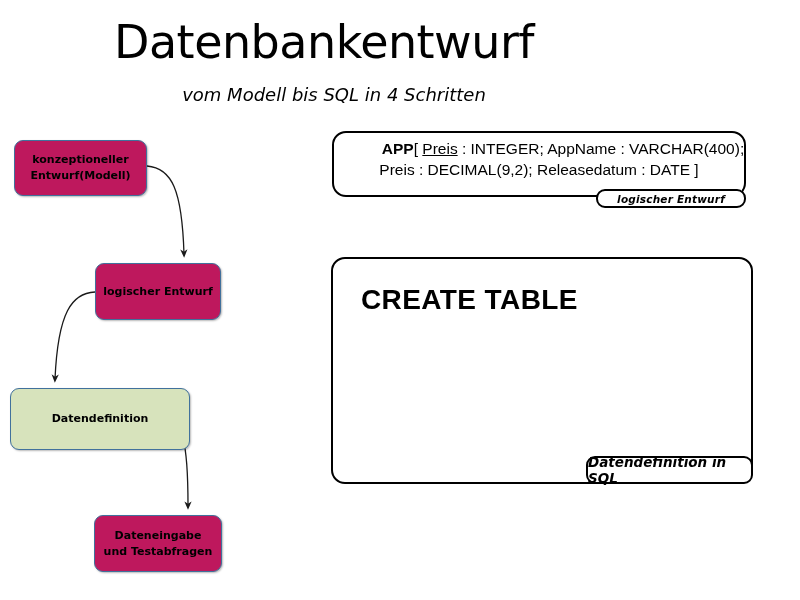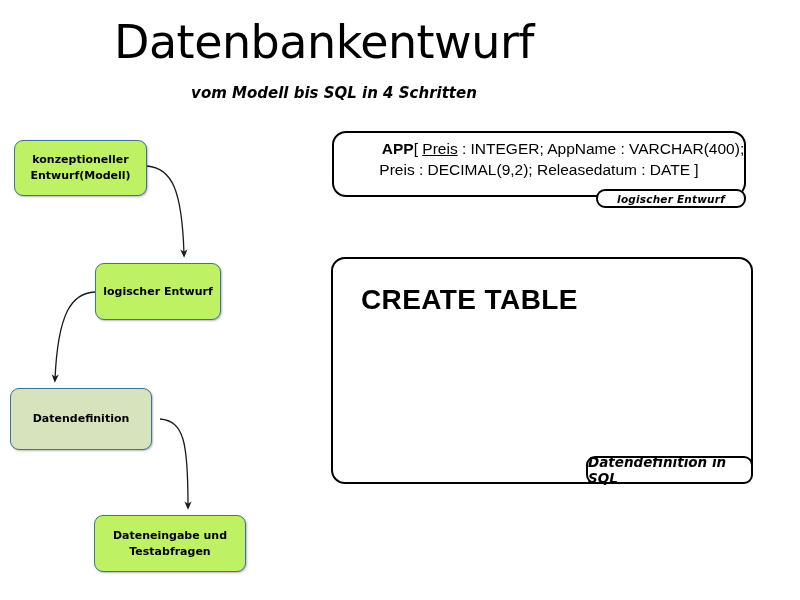--- a/index.html
+++ b/index.html
@@ -30,50 +30,50 @@
     line-height: 1.05;
     color: #000000;
   }
   #slide-subtitle {
     position: absolute;
     left: 0;
     top: 84px;
     width: 668px;
     text-align: center;
     font-family: "DejaVu Sans", sans-serif;
-    font-size: 15px;
+    font-size: 18px;
     font-style: italic;
-    font-weight: 700;
+    font-weight: 400;
     color: #000000;
   }
 
   
   .flow-box {
     position: absolute;
     box-sizing: border-box;
     border: 1px solid #41719c;
     border-radius: 9px;
     display: flex;
     align-items: center;
     justify-content: center;
     text-align: center;
     font-family: "DejaVu Sans", sans-serif;
     font-size: 11px;
     font-weight: bold;
     line-height: 1.45;
     color: #000000;
     box-shadow: 1px 1px 2px rgba(0,0,0,0.28);
   }
-  .flow-box.blue  { background: #bef264; }
+  .flow-box.blue  { background: #be185d; }
   .flow-box.green { background: #d7e3bc; }
 
   #box-konzept   { left: 14px;  top: 140px; width: 133px; height: 56px; }
   #box-logisch   { left: 95px;  top: 263px; width: 126px; height: 57px; }
-  #box-datendef  { left: 10px;  top: 388px; width: 142px; height: 62px; }
-  #box-eingabe   { left: 94px;  top: 515px; width: 152px; height: 57px; }
+  #box-datendef  { left: 10px;  top: 388px; width: 180px; height: 62px; }
+  #box-eingabe   { left: 94px;  top: 515px; width: 128px; height: 57px; }
 
   .flow-box span { display: block; padding: 0 6px; }
 
   
   #connectors {
     position: absolute;
     left: 0;
     top: 0;
     width: 800px;
     height: 600px;

